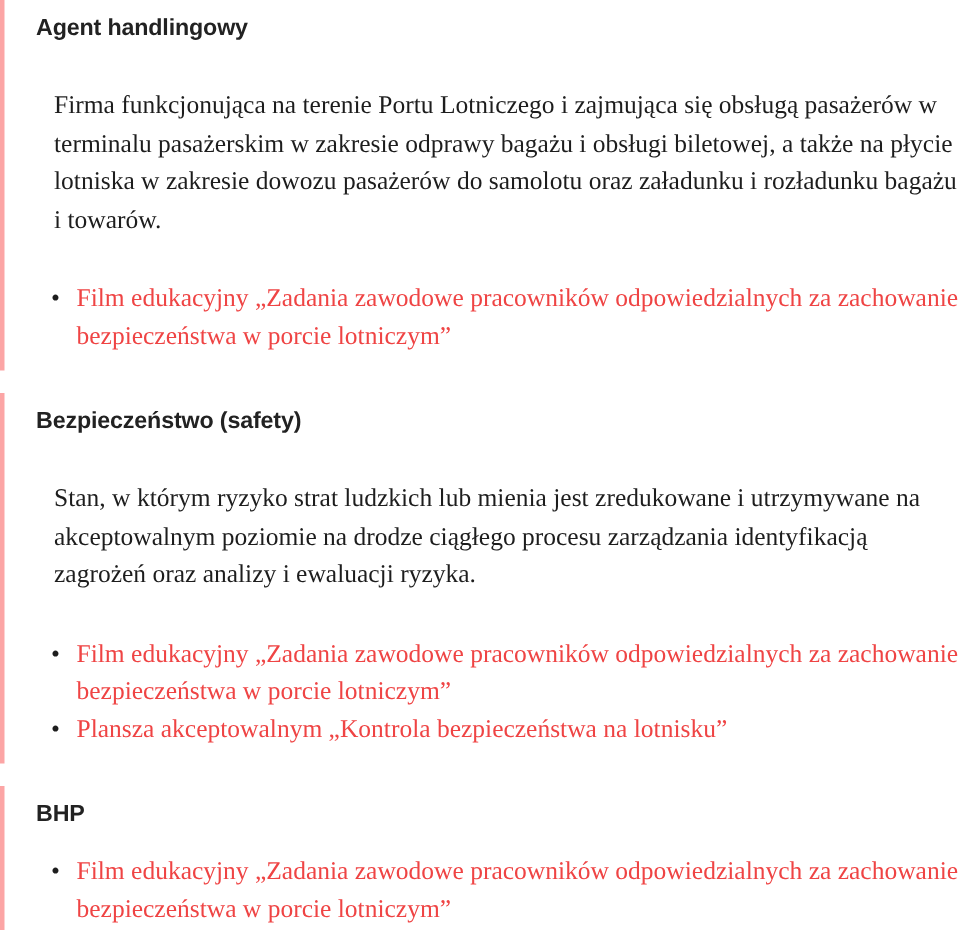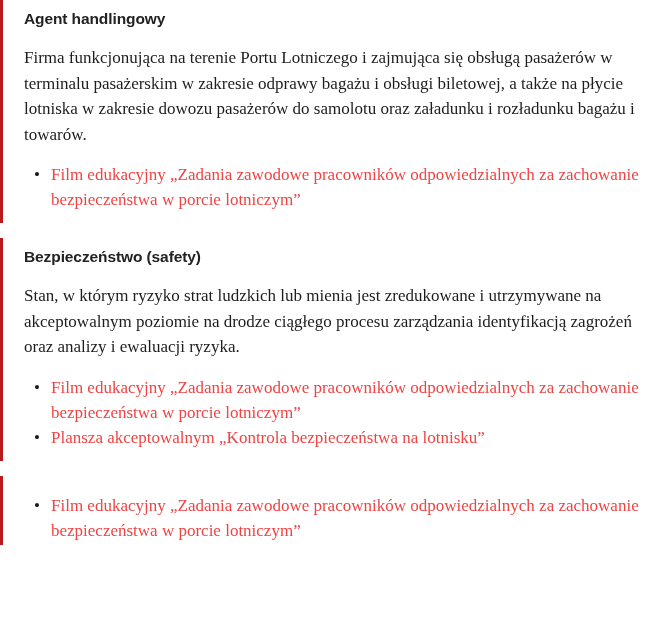--- a/index.html
+++ b/index.html
@@ -18,21 +18,21 @@
 
   .page {
     width: 652px;
     box-sizing: border-box;
     padding: 0;
   }
 
   
   .entry {
     position: relative;
-    border-left: 3px solid #b91c1c;
+    border-left: 3px solid #fca5a5;
     padding-left: 21px;
     padding-top: 2px;
     padding-bottom: 2px;
     box-sizing: border-box;
   }
   
   .entry + .entry {
     margin-top: 15px;
   }
 
@@ -45,21 +45,21 @@
     margin: 0;
     padding-top: 7px;
     letter-spacing: -0.1px;
   }
 
   .entry-body {
     font-family: "Liberation Serif", "DejaVu Serif", serif;
     font-size: 17px;
     line-height: 25.5px;
     color: #1d1d1d;
-    margin: 0;
+    margin: 12px;
     padding-top: 16px;
     max-width: 614px;
   }
 
   .link-list {
     list-style: none;
     margin: 0;
     padding: 0;
     padding-top: 15px;
   }
@@ -118,20 +118,21 @@
         <span class="bullet">•</span><a class="link-text" href="#">Film edukacyjny „Zadania zawodowe pracowników odpowiedzialnych za zachowanie bezpieczeństwa w porcie lotniczym”</a>
       </li>
       <li class="link-item">
         <span class="bullet">•</span><a class="link-text" href="#">Plansza akceptowalnym „Kontrola bezpieczeństwa na lotnisku”</a>
       </li>
     </ul>
     <div class="entry-tail"></div>
   </section>
 
   <section class="entry">
+    <h3 class="entry-title">BHP</h3>
     <ul class="link-list">
       <li class="link-item">
         <span class="bullet">•</span><a class="link-text" href="#">Film edukacyjny „Zadania zawodowe pracowników odpowiedzialnych za zachowanie bezpieczeństwa w porcie lotniczym”</a>
       </li>
     </ul>
 
   </section>
 
 </div>
 

